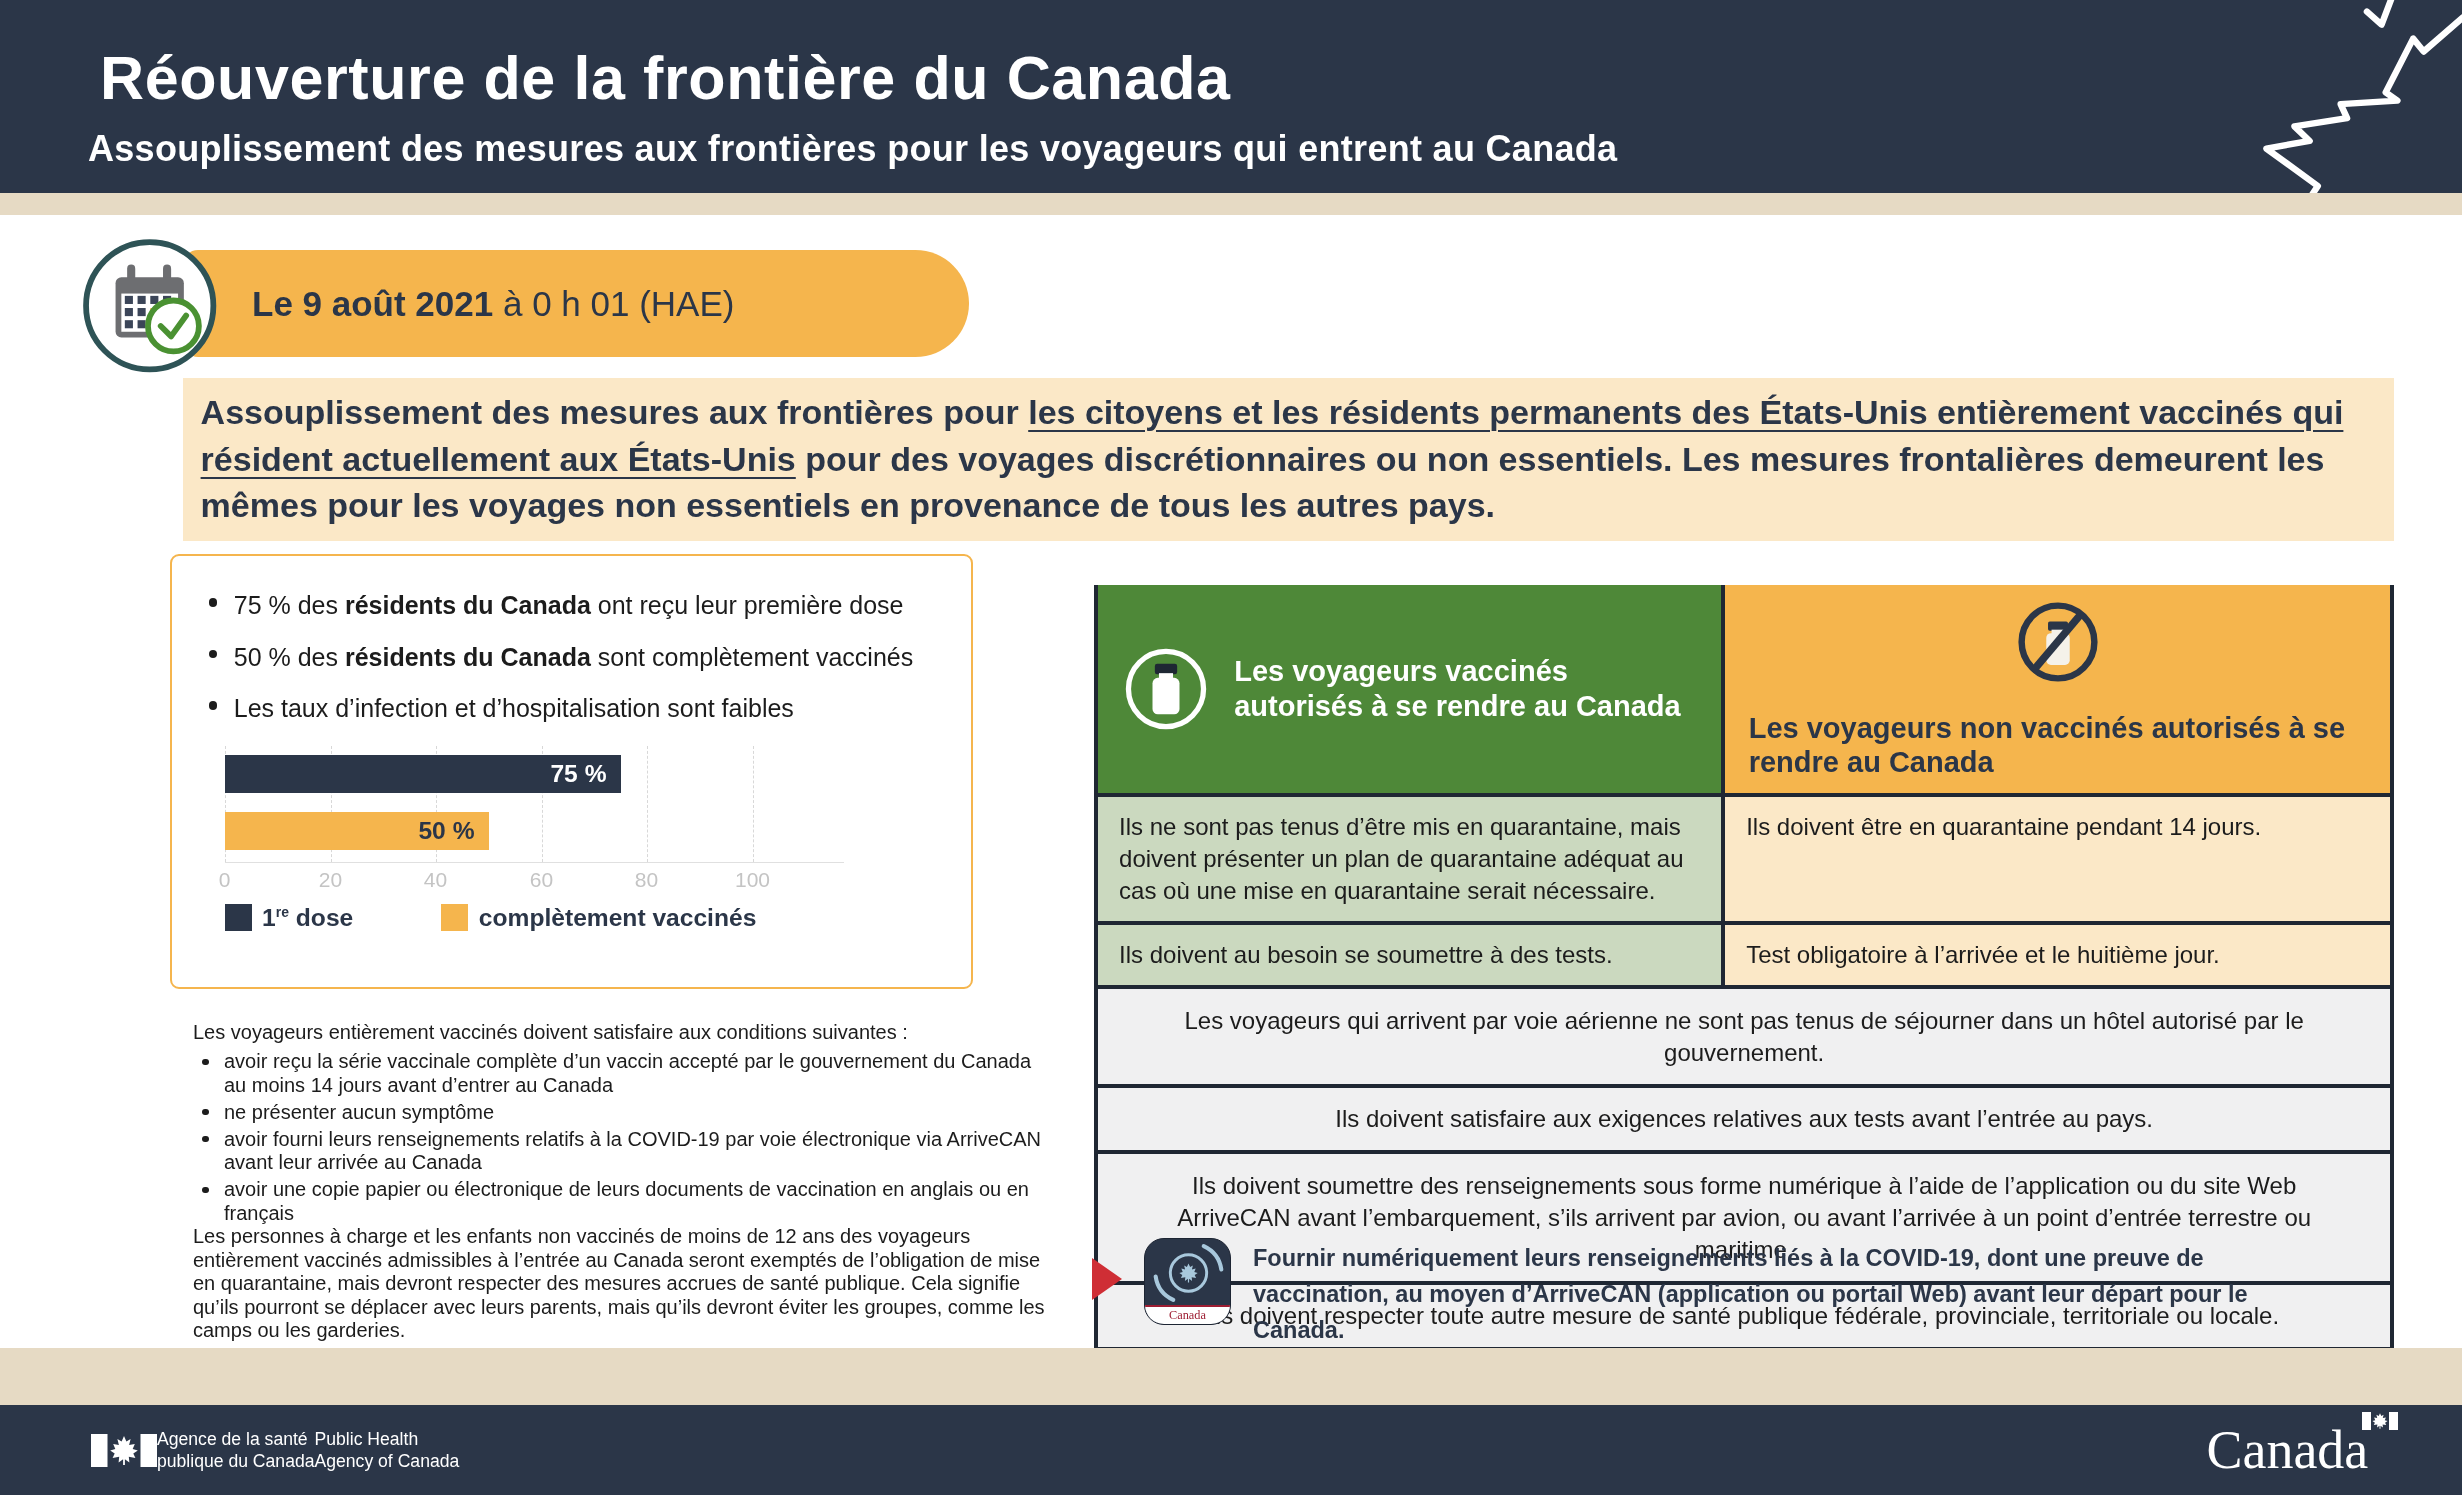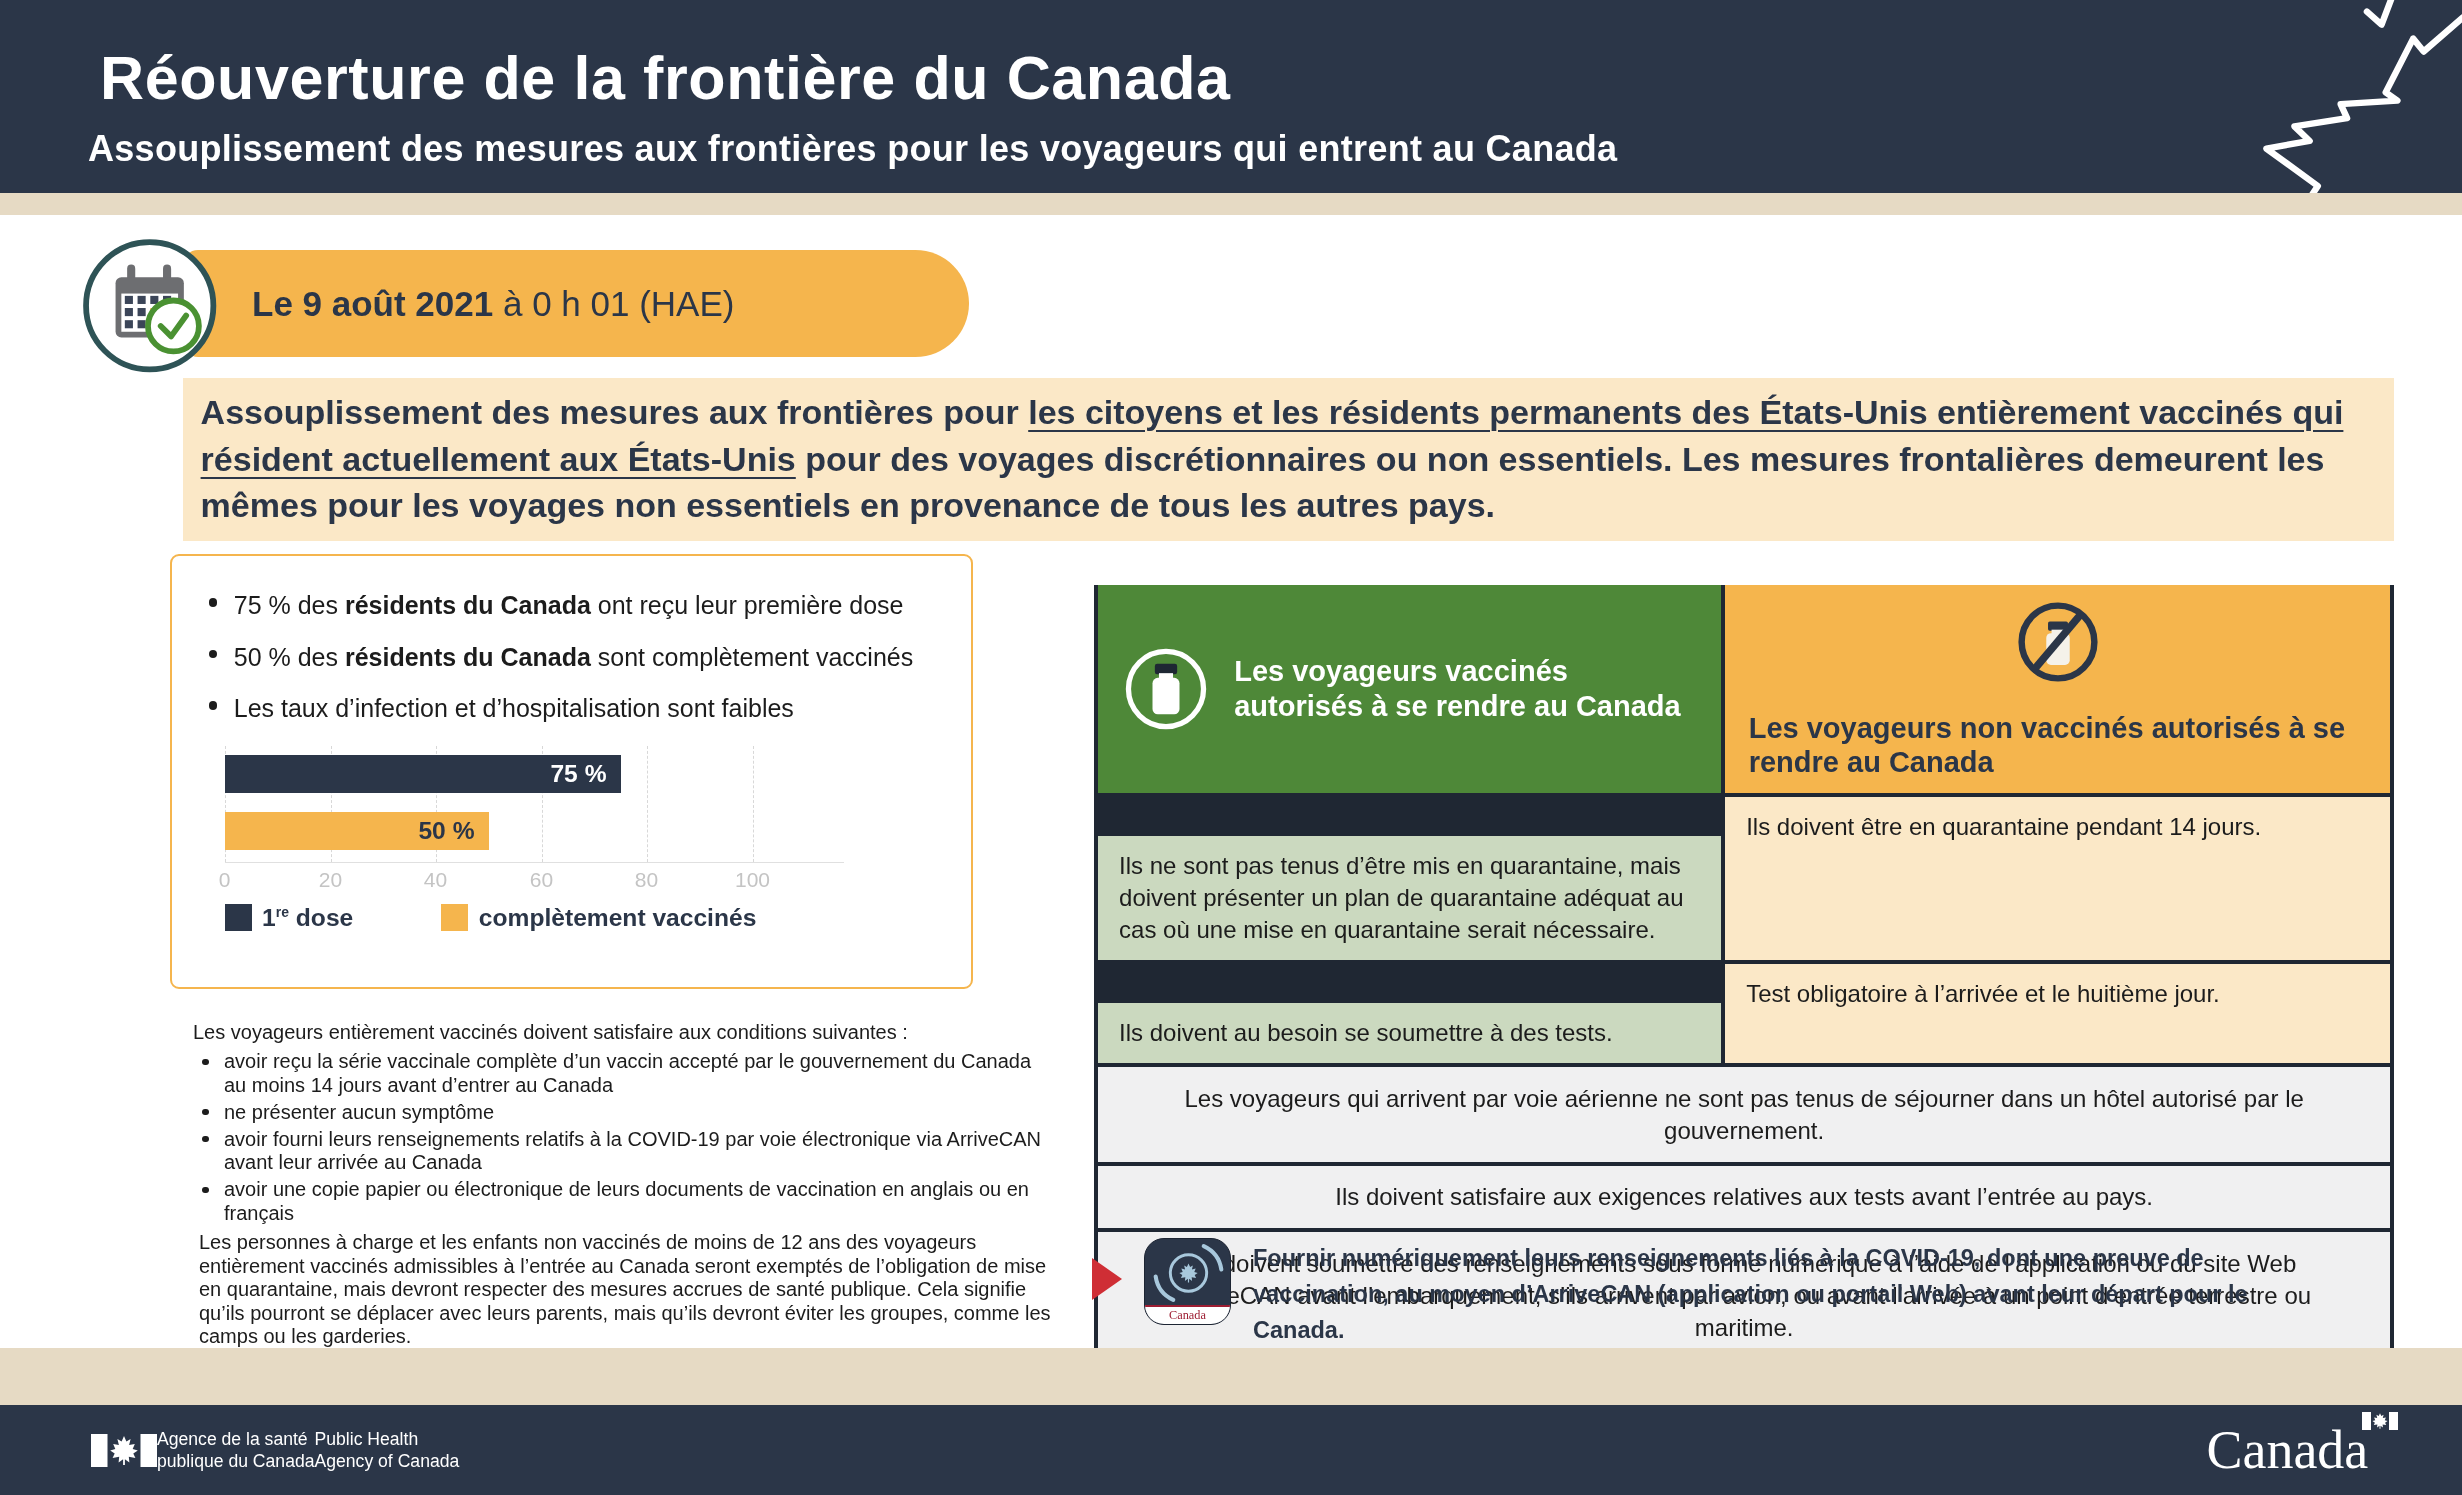--- a/index.html
+++ b/index.html
@@ -59,35 +59,35 @@
   .legend-swatch { width:27px; height:27px; display:inline-block; }
   .legend-label { font-size:24.6px; font-weight:bold; color:var(--navy,#2b3648); }
   .legend-label sup { font-size:14px; }
 
   
   .conditions { position:absolute; left:193px; top:1021px; width:856px; color:var(--ink,#1c1c1c); }
   .conditions .cond-intro { margin:0 0 5.9px 0; font-size:20px; line-height:23.5px; }
   .conditions ul { list-style:none; margin:0; padding:0; }
   .conditions li { display:flex; gap:15.2px; font-size:20px; line-height:23.5px; margin-bottom:3.5px; }
   .conditions li .dot { flex:0 0 6.4px; width:6.4px; height:6.4px; border-radius:50%; background:var(--ink,#1c1c1c); margin:8.2px 0 0 9.4px; }
-  .exemption { position:absolute; left:193px; top:1225px; width:868px; margin:6px;
+  .exemption { position:absolute; left:193px; top:1225px; width:868px; margin:0;
     font-size:20px; line-height:23.5px; color:var(--ink,#1c1c1c); }
 
   
   .measures-table {
     position:absolute; left:1094px; top:585px; width:1300px;
     background:var(--border,#1f2733); padding:0 4.1px 4.1px 4.1px;
     display:grid; grid-template-columns:623px 665px; gap:4.1px;
   }
   .th { display:flex; align-items:center; gap:24.6px; min-height:98px; padding:13px 23.5px; font-size:29px; font-weight:bold; line-height:1.2; }
   .th-green { background:var(--green,#4e8838); color:#ffffff; }
   .th-orange { background:var(--orange,#f5b54d); color:var(--navy,#2b3648);flex-direction:column; }
   .th .hicon { flex:0 0 88px; width:88px; height:88px; }
   .cell { font-size:24px; line-height:32px; color:var(--ink,#1c1c1c); padding:14px 21px; }
-  .cell-green { background:var(--green-light,#cbd9bf);margin-top:39px; }
+  .cell-green { background:var(--green-light,#cbd9bf); }
   .cell-cream { background:var(--cream,#fbe8c7); }
   .cell-gray  { background:var(--gray-cell,#f0f0f1); grid-column:1 / -1; text-align:center; padding:15.2px 41px; }
 
   
   .arrivecan { position:absolute; left:1092px; top:1238px; width:1313px; display:flex; gap:22px; align-items:flex-start; }
   .red-arrow { width:0; height:0; border-top:21px solid transparent; border-bottom:21px solid transparent;
     border-left:30.5px solid var(--red,#cf2e35); margin-top:20px; }
   .app-icon { position:relative; flex:0 0 87px; width:87px; height:87px; border-radius:20px;
     background:var(--navy,#2b3648); overflow:hidden; border:1.8px solid #1d2533; }
   .app-strip { position:absolute; left:0; right:0; bottom:0; height:19px; background:#fff;

